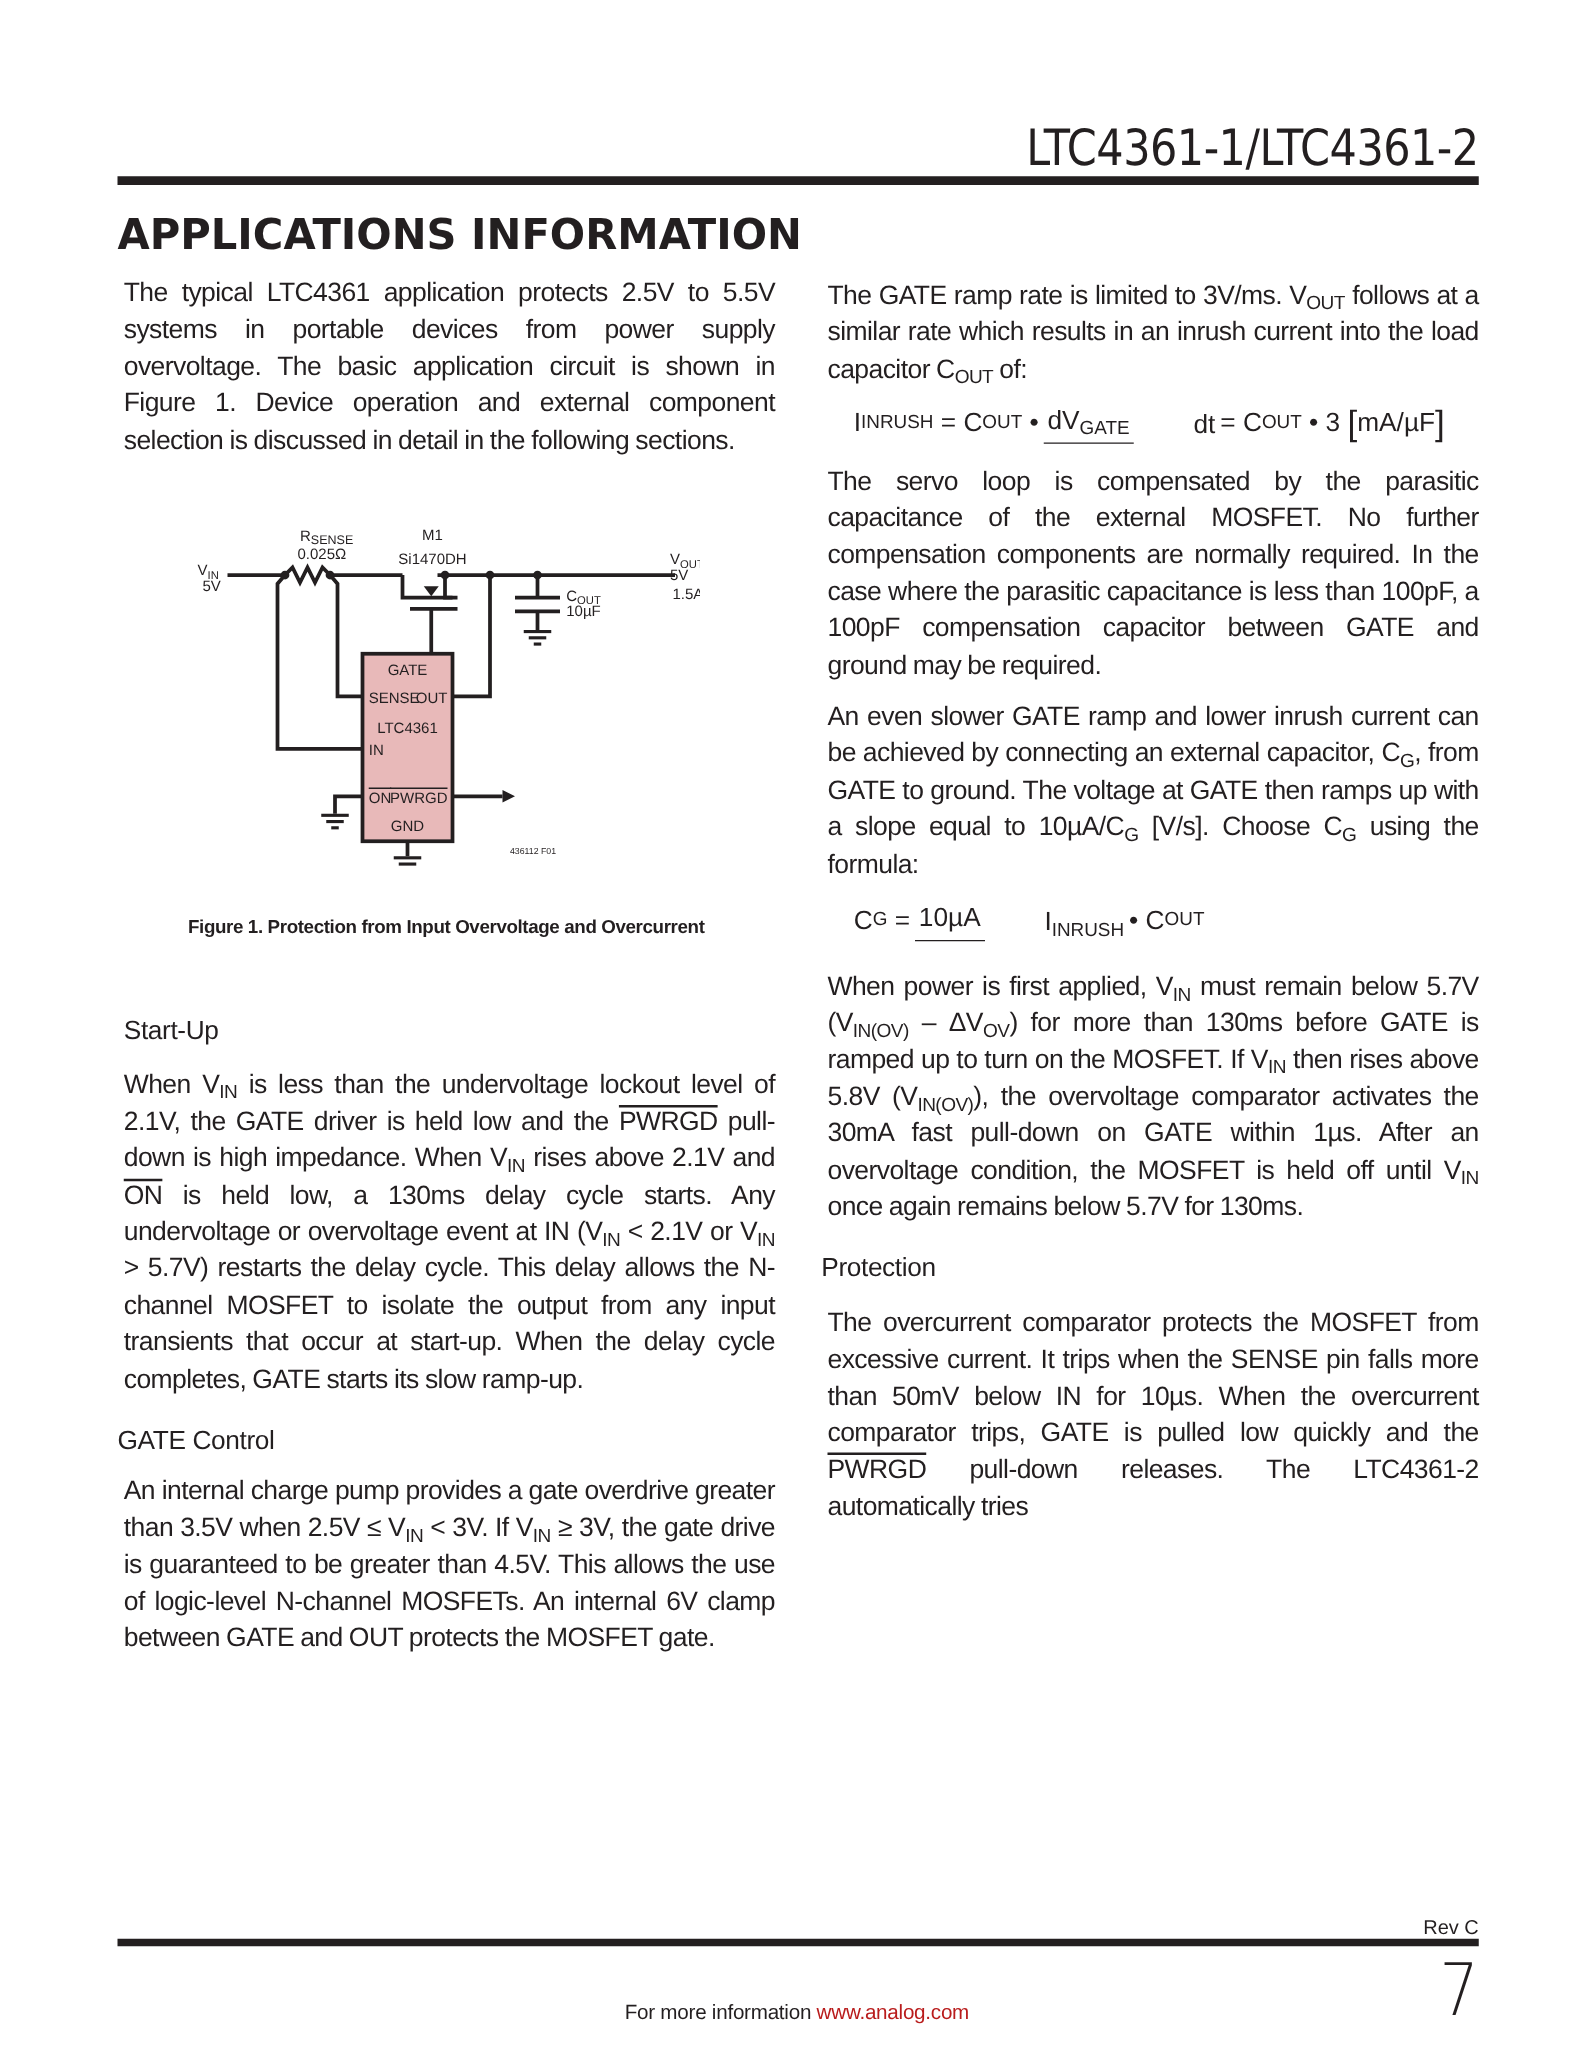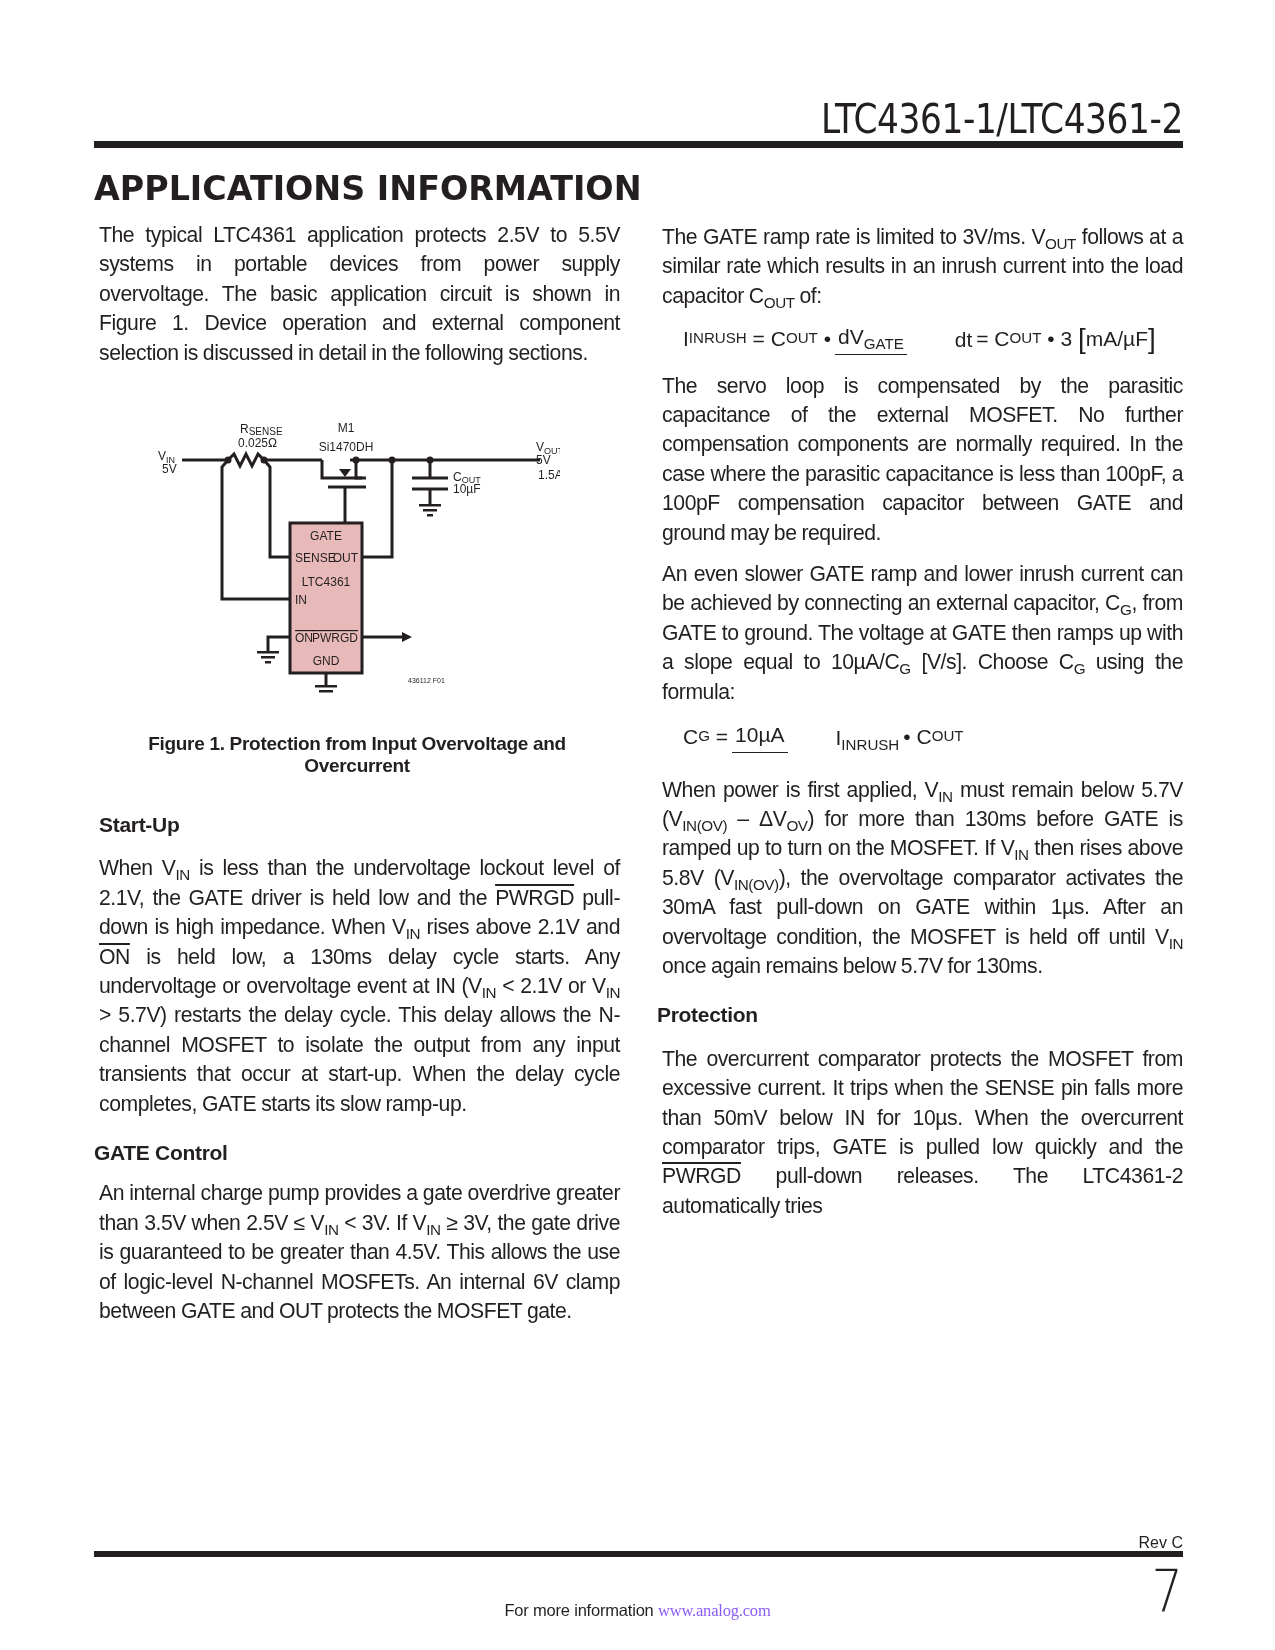--- a/index.html
+++ b/index.html
@@ -12,32 +12,32 @@
   .section-title { left: 94px; top: 168px; font-size: 34px; font-weight: bold; font-family: "DejaVu Sans", sans-serif;
                    letter-spacing: 0px; transform: scaleX(0.98); transform-origin: left top; font-variant: small-caps; text-transform: uppercase; }
   .col { width: 526px; font-size: 21.2px; line-height: 29.4px; text-align: justify;
          font-family: "Liberation Sans", sans-serif; }
   .col p { margin: 0 0 12px 5px; transform-origin: left top; }
   .narrow { letter-spacing: -0.45px; word-spacing: -0.5px; }
   .left-col { left: 94px; top: 220px; }
   .right-col { left: 657px; top: 222px; }
   sub { font-size: 0.72em; vertical-align: -0.3em; line-height: 0; }
   .ov { text-decoration: overline; }
-  .subhead { font-weight: bold; font-size: 21px; margin: 0; letter-spacing: -0.3px; }
+  .subhead { font-weight: normal; font-size: 21px; margin: 0; letter-spacing: -0.3px; }
   .eq { font-size: 21px; display: flex; align-items: center; white-space: nowrap; }
   .frac { display: inline-flex; flex-direction: row; align-items: center; margin: 0 4px; vertical-align: middle; gap: 48px; }
   .frac .num { border-bottom: 1.5px solid #231f20; padding: 0 3px 2px 3px; }
   .frac .den { padding-top: 2px; }
-  .figcap { left: 94px; top: 733px; width: 526px; text-align: center; font-weight: bold; font-size: 19px; letter-spacing: -0.3px; }
+  .figcap { left: 94px; top: 733px; width: 526px; text-align: center; font-weight: bold; font-size: 15px; letter-spacing: -0.3px; }
   .circuit { left: 140px; top: 405px; }
   .bottom-rule { left: 94px; top: 1551px; width: 1089px; height: 6px; background: #231f20; }
   .rev { right: 92px; top: 1534px; font-size: 16px; }
   .page-num { right: 92px; top: 1558px; font-size: 58px; font-family: "DejaVu Sans", sans-serif; font-weight: 200; transform: scaleX(0.85); transform-origin: right top; }
   .footer { left: 0; width: 1275px; top: 1601px; text-align: center; font-size: 16.5px; letter-spacing: -0.2px; }
-  .footer a { color: #8b5cf6; text-decoration: none; font-family: Liberation Serif, serif; }
+  .footer a { color: #b91c1c; text-decoration: none; }
   svg text { font-family: "Liberation Sans", sans-serif; fill: #231f20; }
 </style>
 </head>
 <body>
 
 <div class="abs doc-title">LTC4361-1/LTC4361-2</div>
 <div class="abs top-rule"></div>
 <div class="abs section-title">APPLICATIONS INFORMATION</div>
 
 <div class="abs col left-col">

